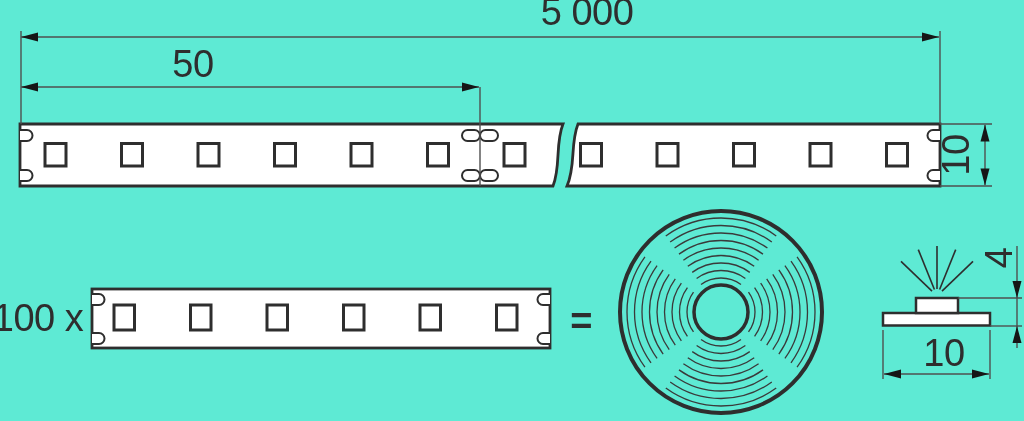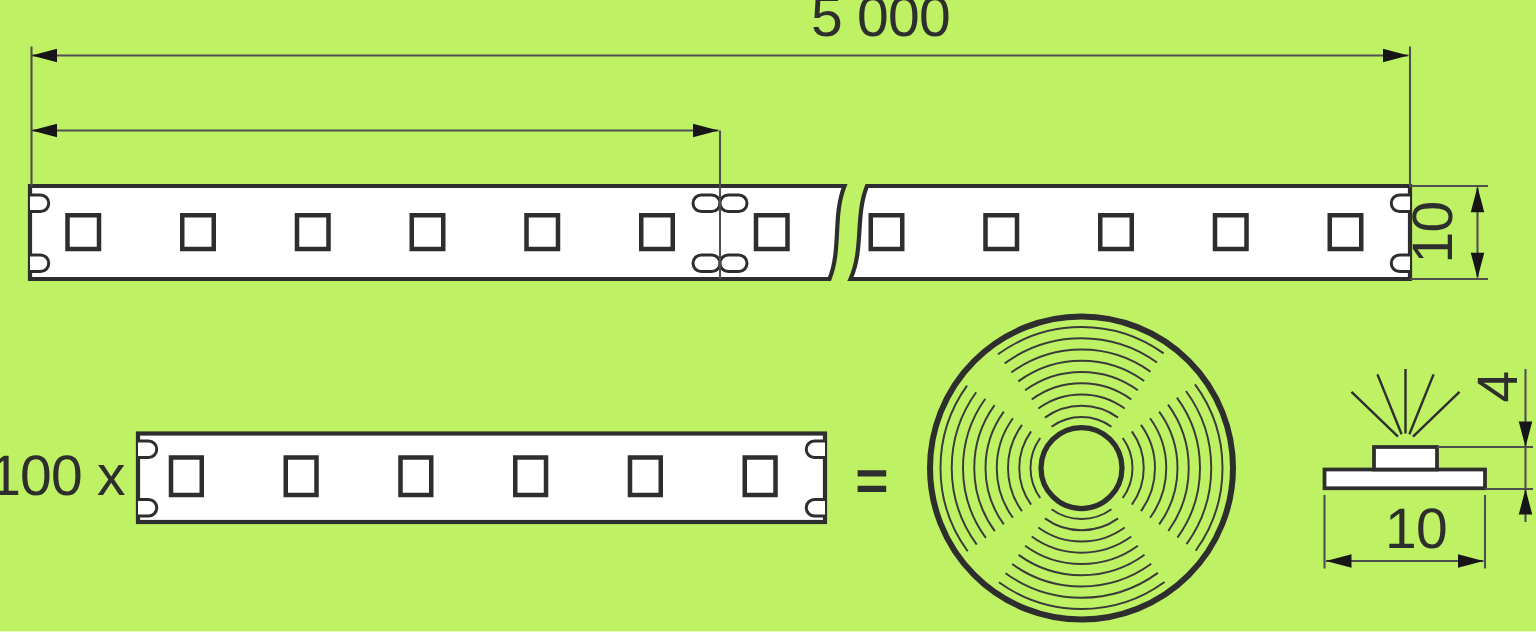--- a/index.html
+++ b/index.html
@@ -1,18 +1,18 @@
 <!DOCTYPE html>
 <html><head>
 <meta charset="utf-8">
 <style>
   html,body{margin:0;padding:0;background:#ffffff;}
   #stage{
     position:relative;width:1024px;height:421px;overflow:hidden;
-    background:#bef264;
+    background:#5eead4;
     font-family:"Liberation Sans","DejaVu Sans",sans-serif;
   }
   #drawing{position:absolute;left:0;top:0;}
   .dimtext{
     position:absolute;color:#2e2e2e;font-size:38px;font-weight:500;
     line-height:38px;text-align:center;white-space:pre;letter-spacing:-0.5px;
   }
   .rot{transform:rotate(-90deg);transform-origin:50% 50%;}
   .eq{font-weight:700;}
 </style>
@@ -139,20 +139,21 @@
         <line x1="990" y1="330" x2="990" y2="379" stroke="#4f4f4f" stroke-width="1.4"></line>
         <line x1="884" y1="374" x2="989" y2="374" stroke="#4f4f4f" stroke-width="1.4"></line>
         <polygon fill="#161616" points="884,374 901,369.5 901,378.5"></polygon>
         <polygon fill="#161616" points="989,374 972,369.5 972,378.5"></polygon>
       </g>
     </g>
   </svg>
 
   <div class="dimtext" style="left:537px;top:-7px;width:100px;">5 000</div>
 
+  <div class="dimtext" style="left:143px;top:45px;width:100px;">50</div>
 
   <div class="dimtext rot" style="left:906px;top:136px;width:100px;">10</div>
 
   <div class="dimtext" style="left:-12px;top:299px;width:100px;">100 x</div>
 
   <div class="dimtext eq" style="left:556px;top:302px;width:50px;">=</div>
 
   <div class="dimtext rot" style="left:949px;top:239px;width:100px;">4</div>
 
   <div class="dimtext" style="left:894px;top:334px;width:100px;">10</div>

